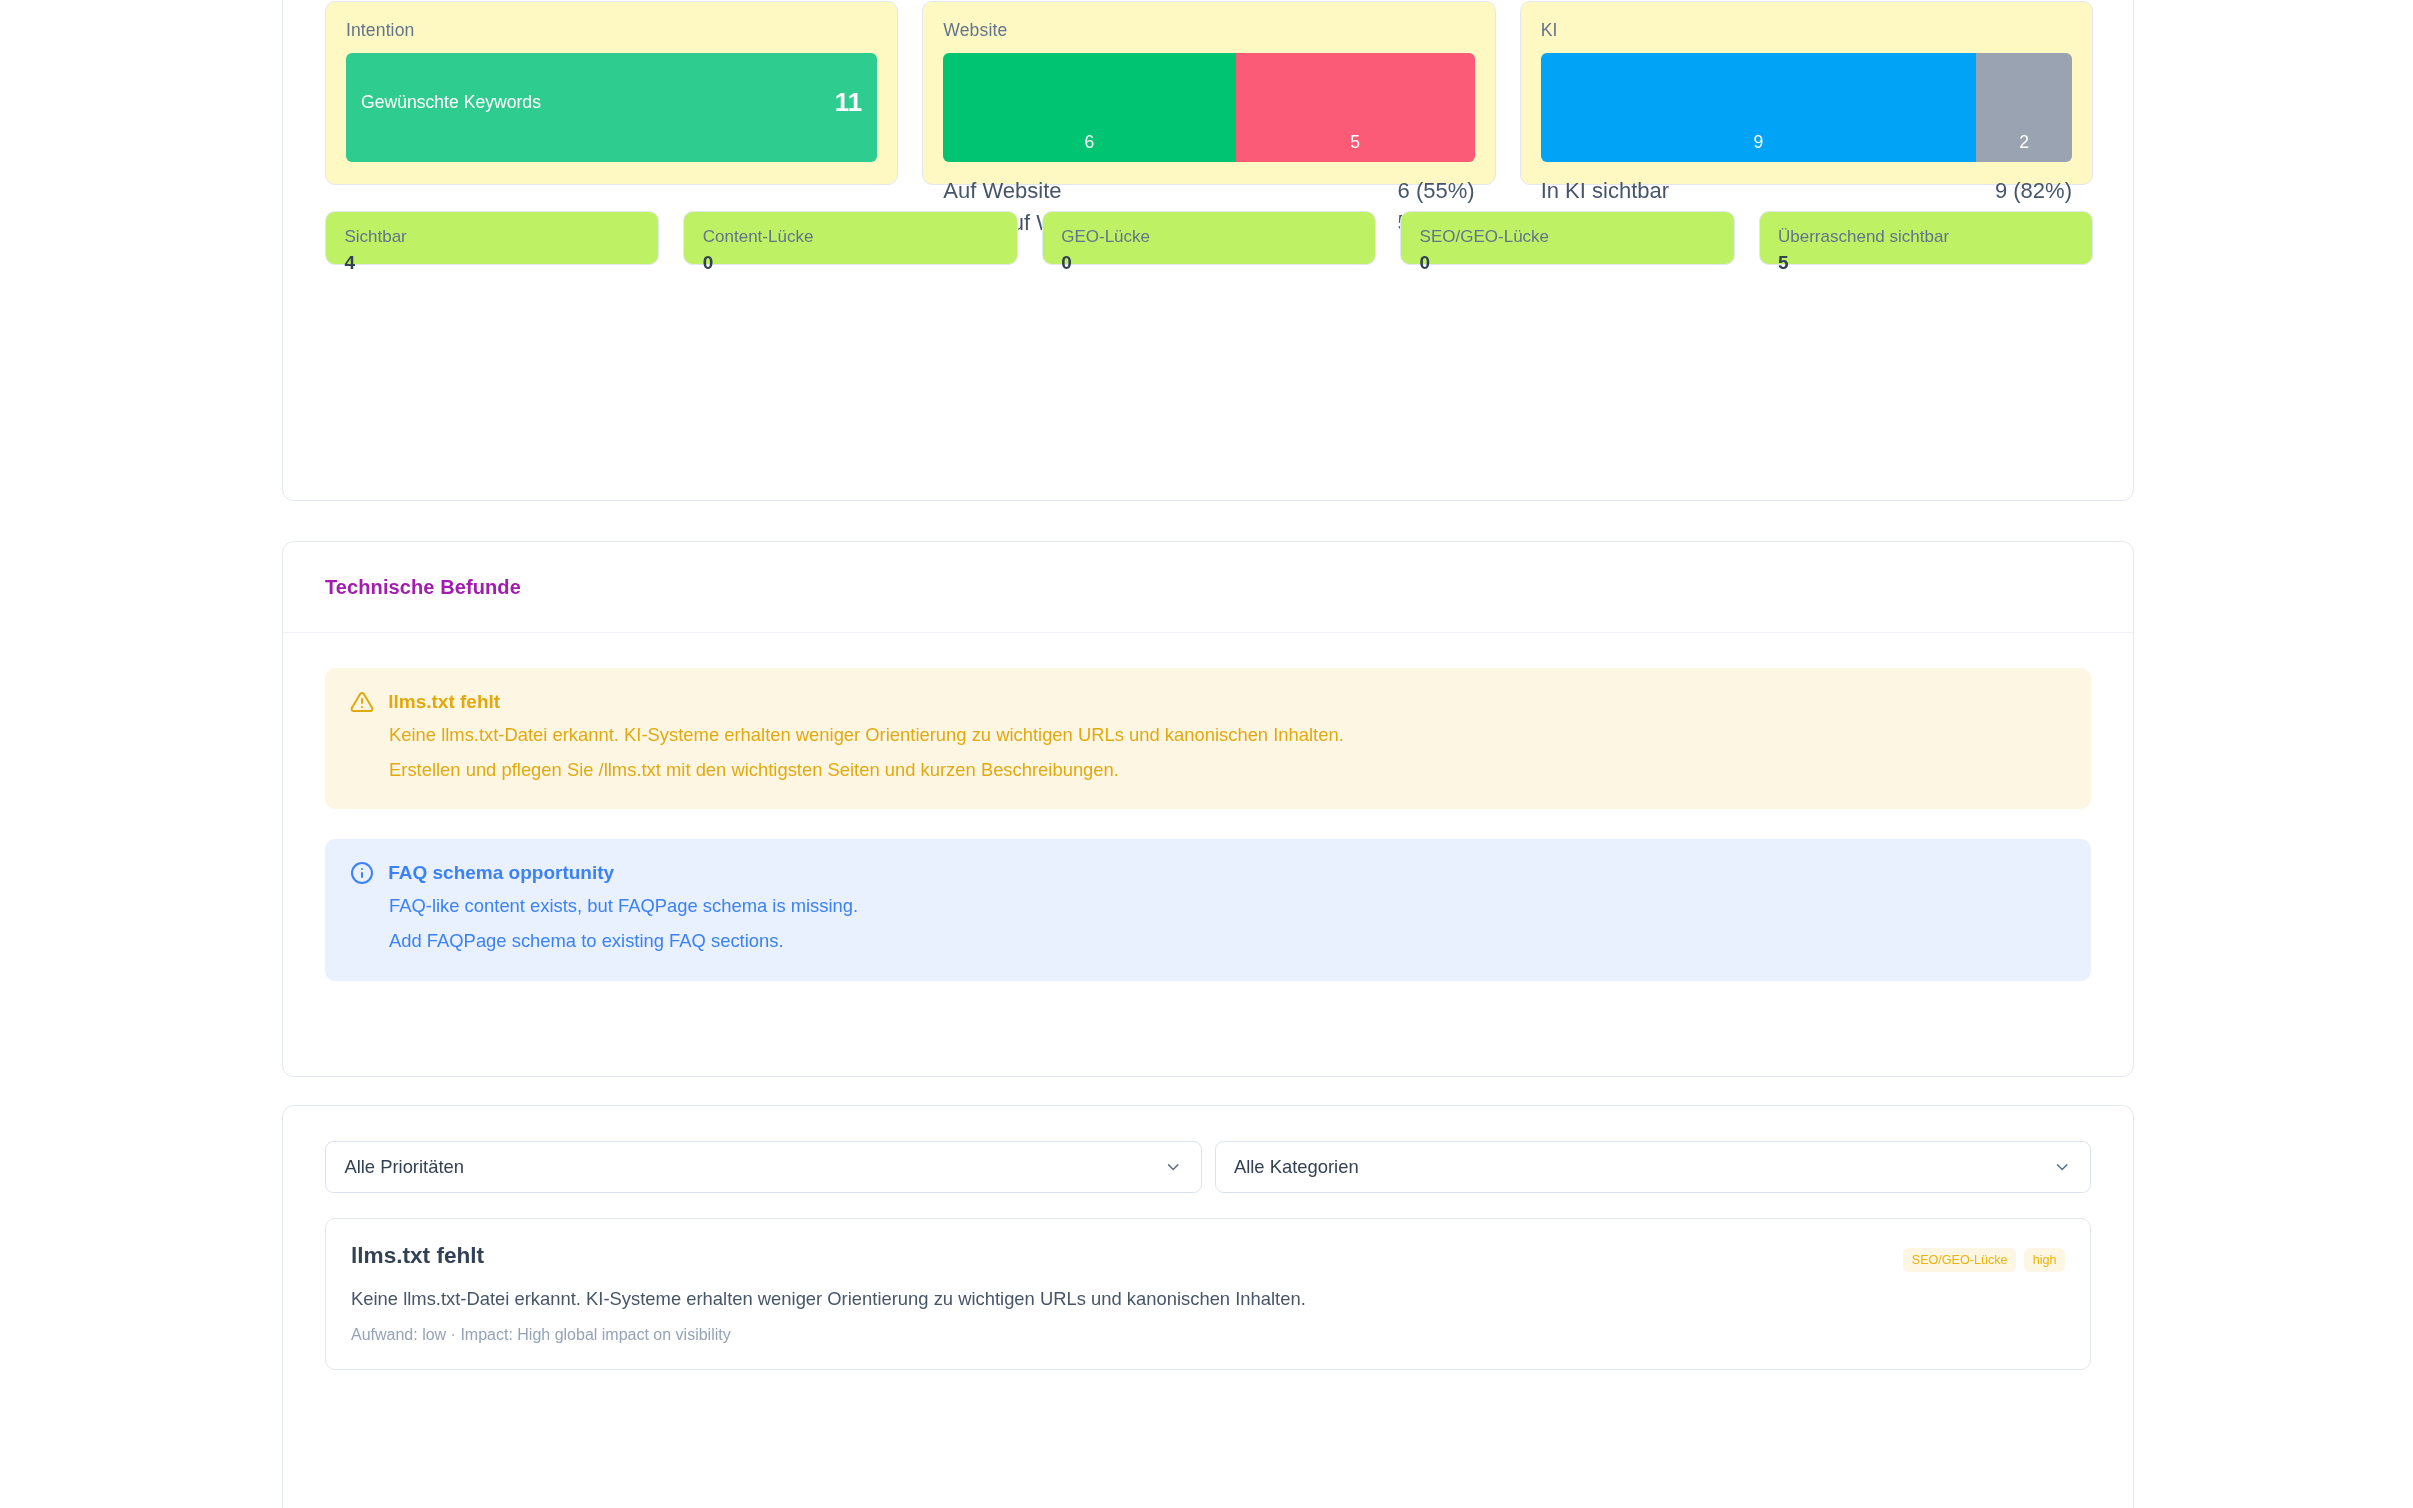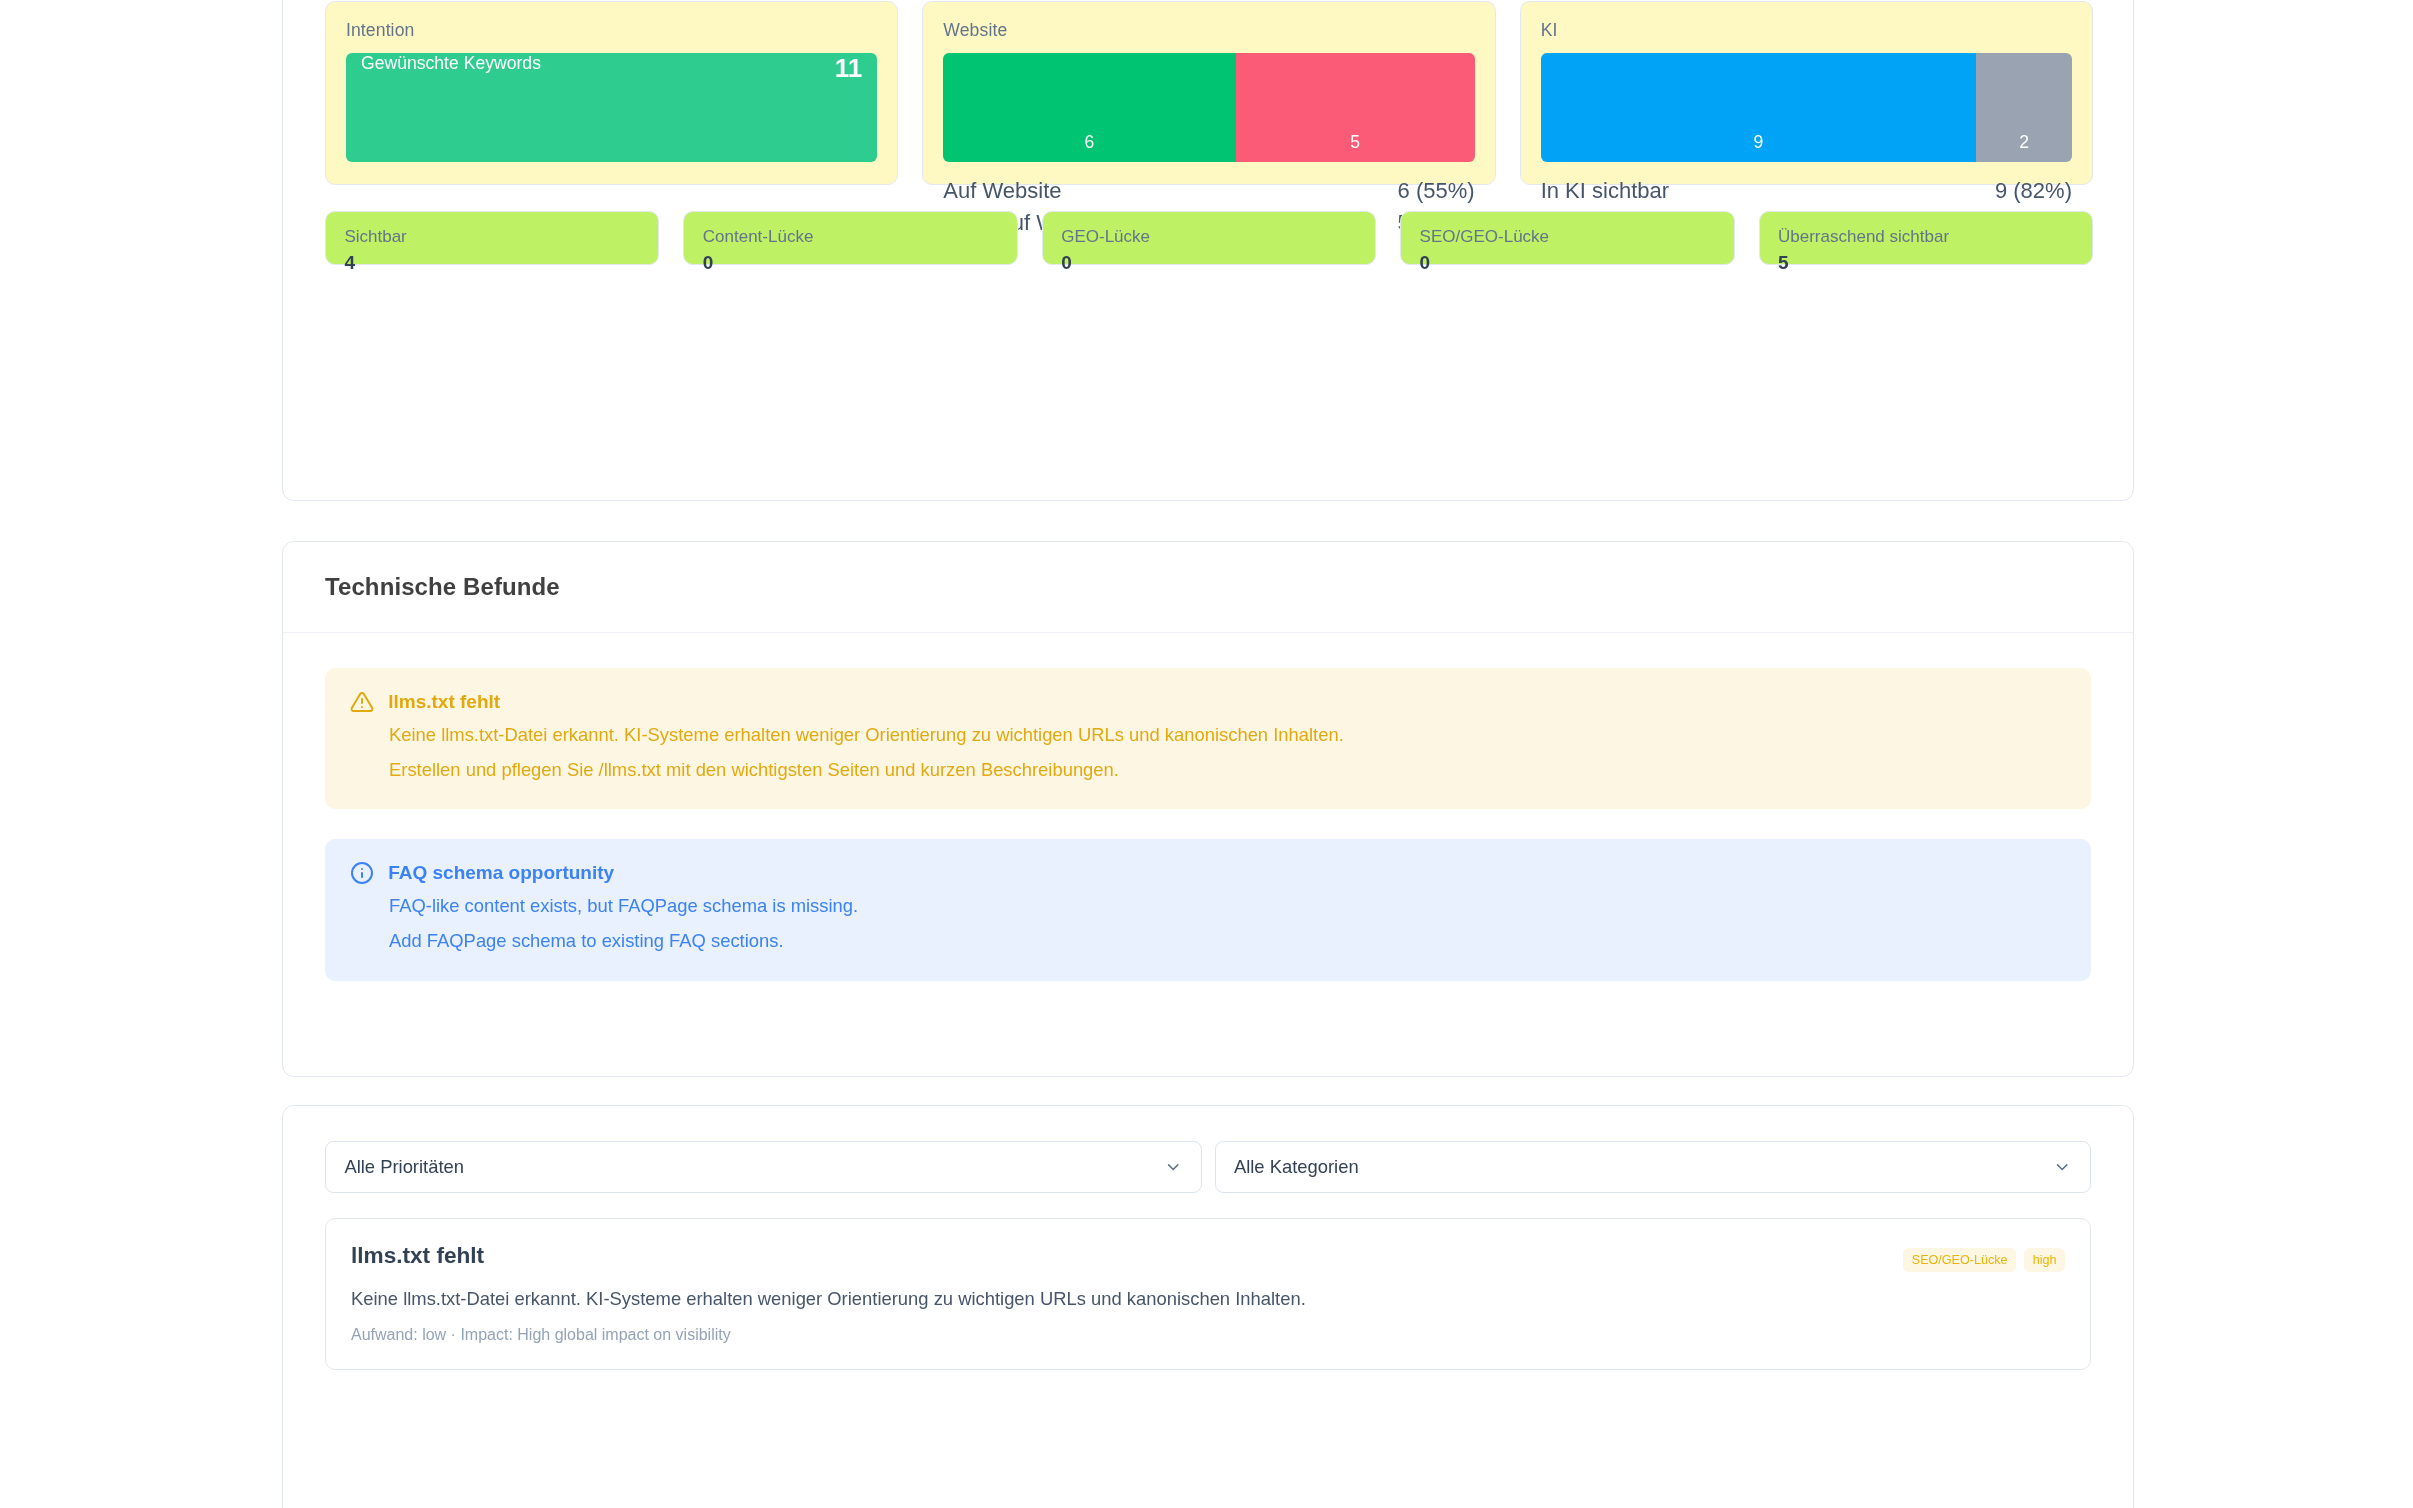--- a/index.html
+++ b/index.html
@@ -69,21 +69,21 @@
     position: relative;
     display: flex;
     align-items: flex-end;
     justify-content: center;
     color: #ffffff;
     font-size: 17.6px;
     padding-bottom: 9.2px;
   }
   .stack-seg.single {
     justify-content: space-between;
-    align-items: flex-start;
+    align-items: center;
     padding: 0 15px 9.2px 15px;
   }
   .stack-seg .seg-label { font-size: 17.6px; }
   .stack-seg .seg-big { font-size: 26px; font-weight: 600; }
 
   .legend {
     margin-top: 13.4px;
   }
   .legend-row {
     display: flex;
@@ -129,23 +129,23 @@
   }
   .panel-head {
     height: 91px;
     display: flex;
     align-items: center;
     justify-content: space-between;
     padding: 0 42px;
     border-bottom: 0.8px solid #eef1f7;
   }
   .panel-title {
-    font-size: 24px;
+    font-size: 20px;
     font-weight: 700;
-    color: #404040;
+    color: #a21caf;
     letter-spacing: 0.1px;
   }
   .panel-count {
     font-size: 17.6px;
     color: #64748b;
   }
   .panel-body { padding: 35px 42px 0 42px; }
 
   .alert {
     border-radius: 10px;

